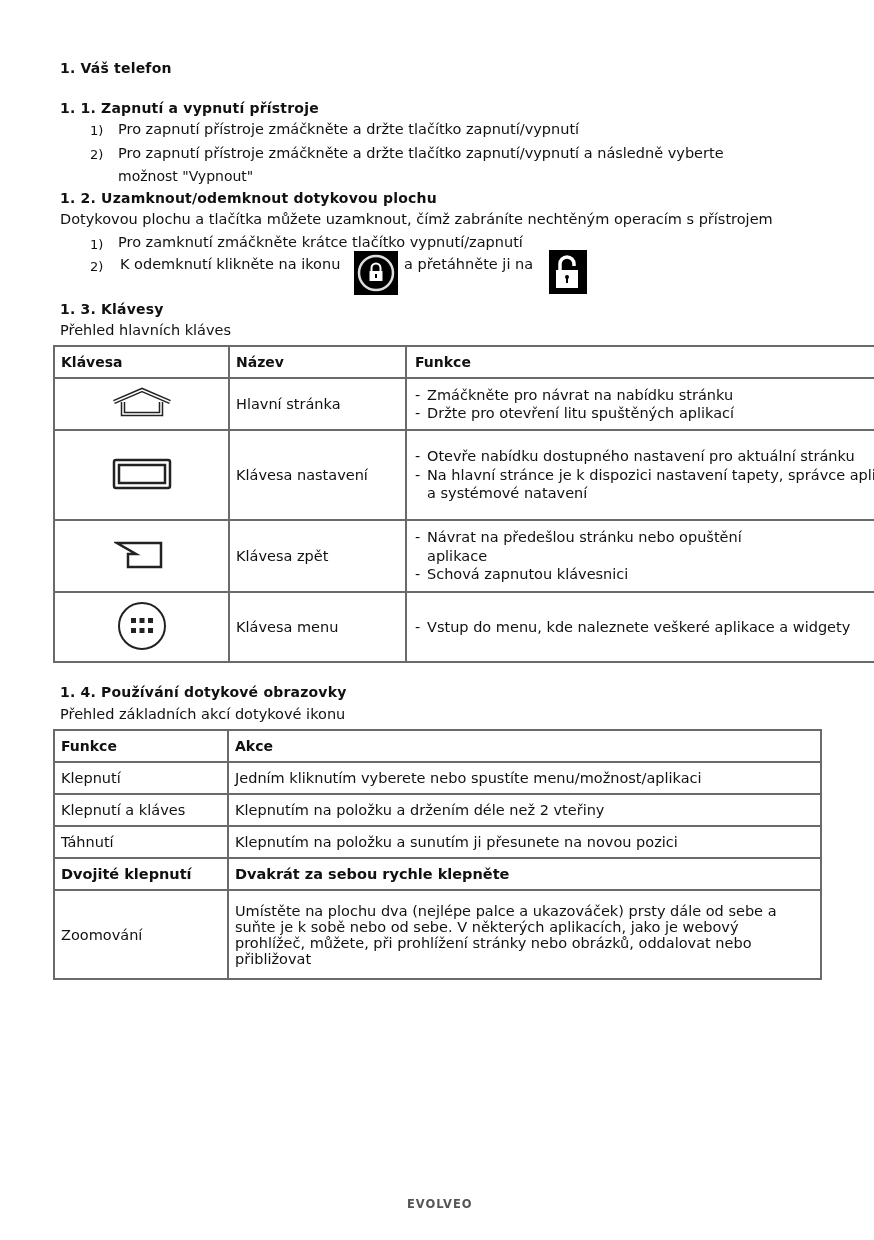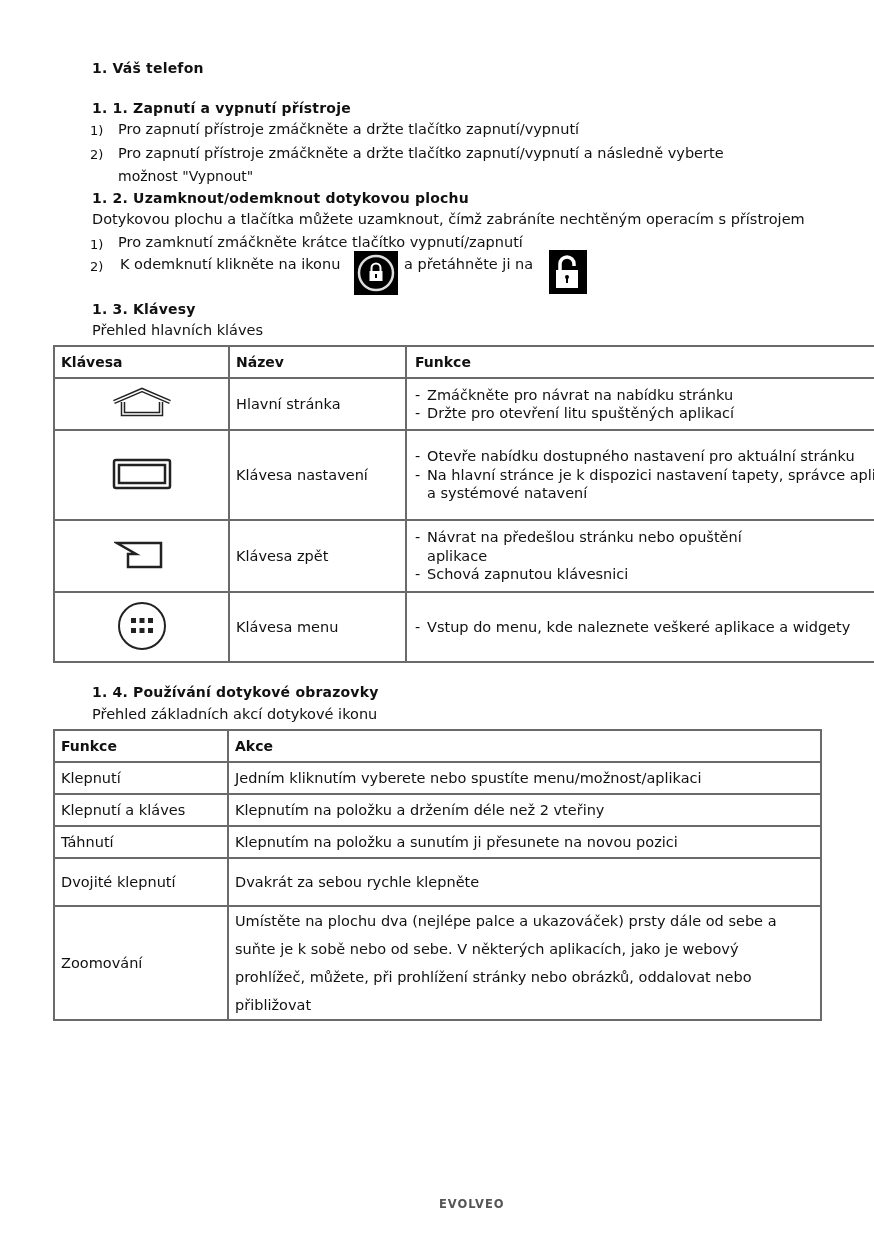--- a/index.html
+++ b/index.html
@@ -1,18 +1,18 @@
 <!DOCTYPE html>
 <html><head>
 <meta charset="utf-8">
 <style>
   html, body { margin: 0; padding: 0; background: #ffffff; }
   body { width: 874px; height: 1240px; position: relative; overflow: hidden;
          font-family: "DejaVu Sans", sans-serif; color: #111; }
-  .abs { position: absolute; white-space: nowrap; margin-left: 32px; }
+  .abs { position: absolute; white-space: nowrap; }
   .h { font-weight: bold; font-size: 14px; letter-spacing: 0.2px; }
   .t { font-size: 14.5px; }
   .li-num { position: absolute; font-size: 13px; }
   .li-txt { position: absolute; font-size: 14.5px; }
   table { position: absolute; border-collapse: collapse; }
   td, th { border: 2px solid #6a6a6a; padding: 0 0 0 6px; text-align: left; vertical-align: middle; font-size: 14.5px; }
   th { font-weight: bold; height: 30px; font-size: 14px; }
   .fn { padding-left: 8px; line-height: 18.5px; }
   .fn .it { position: relative; padding-left: 12px; }
   .fn .it::before { content: "-"; position: absolute; left: 0; top: 0; }
@@ -159,24 +159,24 @@
     <td>Jedním kliknutím vyberete nebo spustíte menu/možnost/aplikaci</td>
   </tr>
   <tr style="height:32px;">
     <td>Klepnutí a kláves</td>
     <td>Klepnutím na položku a držením déle než 2 vteřiny</td>
   </tr>
   <tr style="height:32px;">
     <td>Táhnutí</td>
     <td>Klepnutím na položku a sunutím ji přesunete na novou pozici</td>
   </tr>
-  <tr style="height:48px;">
+  <tr style="height:32px;font-weight:bold;">
     <td>Dvojité klepnutí</td>
     <td>Dvakrát za sebou rychle klepněte</td>
   </tr>
   <tr style="height:89px;">
     <td>Zoomování</td>
-    <td style="line-height:28px; padding-right:20px;">Umístěte na plochu dva (nejlépe palce a ukazováček) prsty dále od sebe a suňte je k sobě nebo od sebe. V některých aplikacích, jako je webový prohlížeč, můžete, při prohlížení stránky nebo obrázků, oddalovat nebo přibližovat</td>
+    <td style="line-height:16px; padding-right:20px;">Umístěte na plochu dva (nejlépe palce a ukazováček) prsty dále od sebe a suňte je k sobě nebo od sebe. V některých aplikacích, jako je webový prohlížeč, můžete, při prohlížení stránky nebo obrázků, oddalovat nebo přibližovat</td>
   </tr>
 </tbody>
   </table>
 
 <div class="abs footer" style="left:407px; top:1197px;">EVOLVEO</div>
 
 </body></html>

